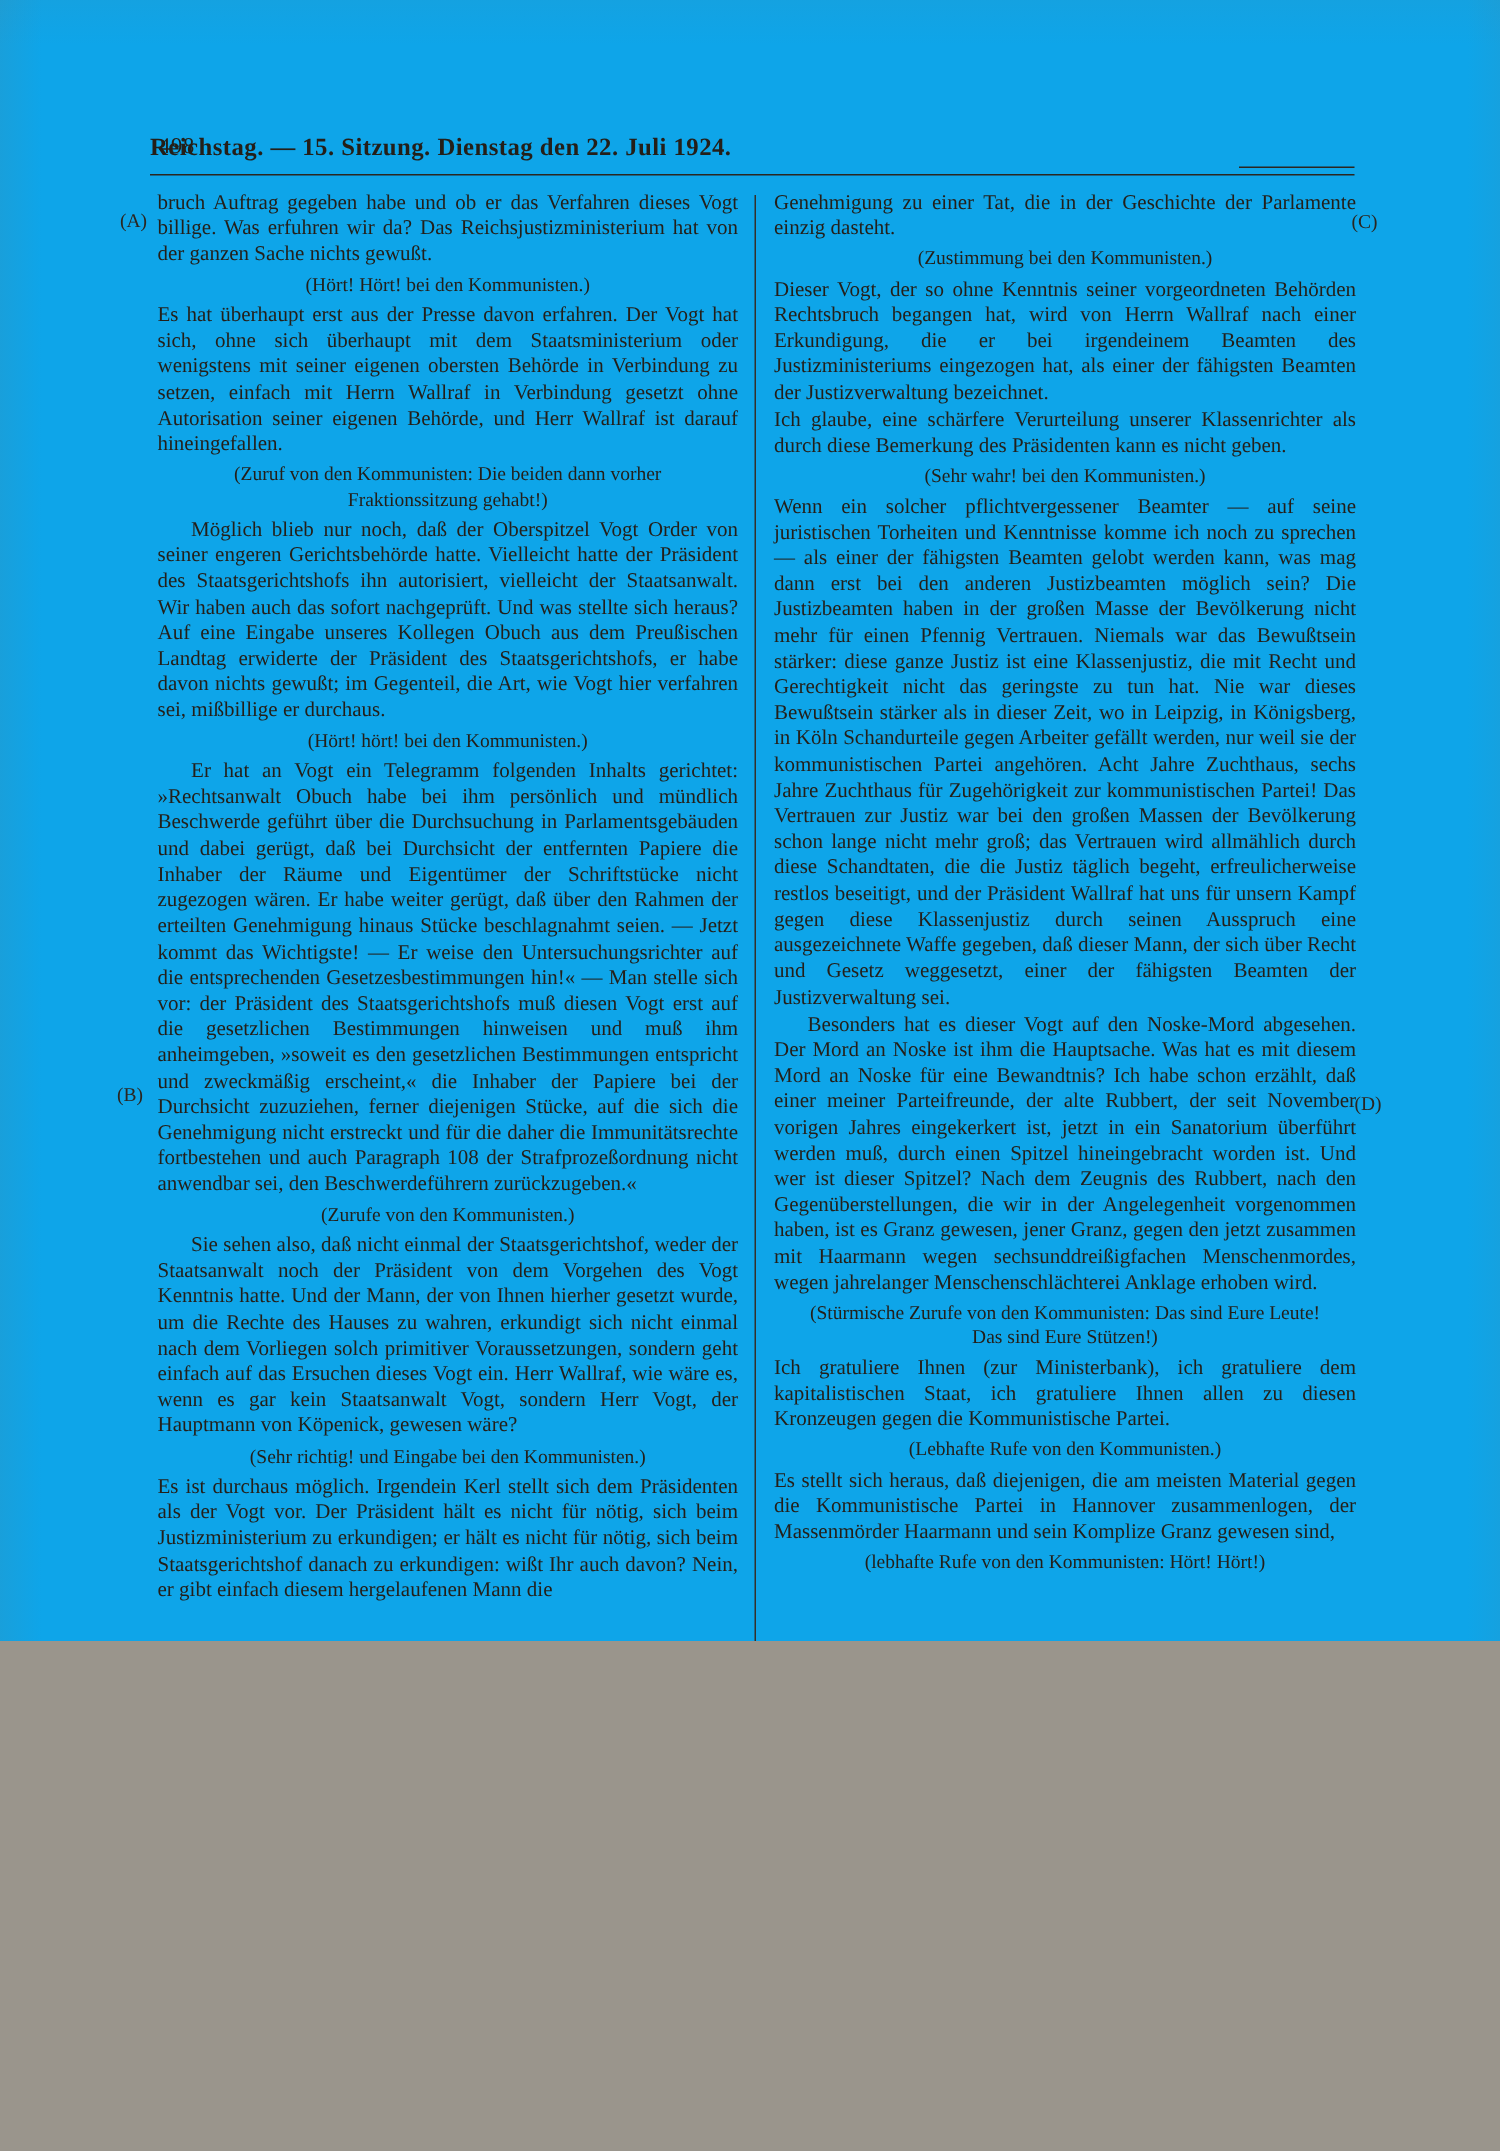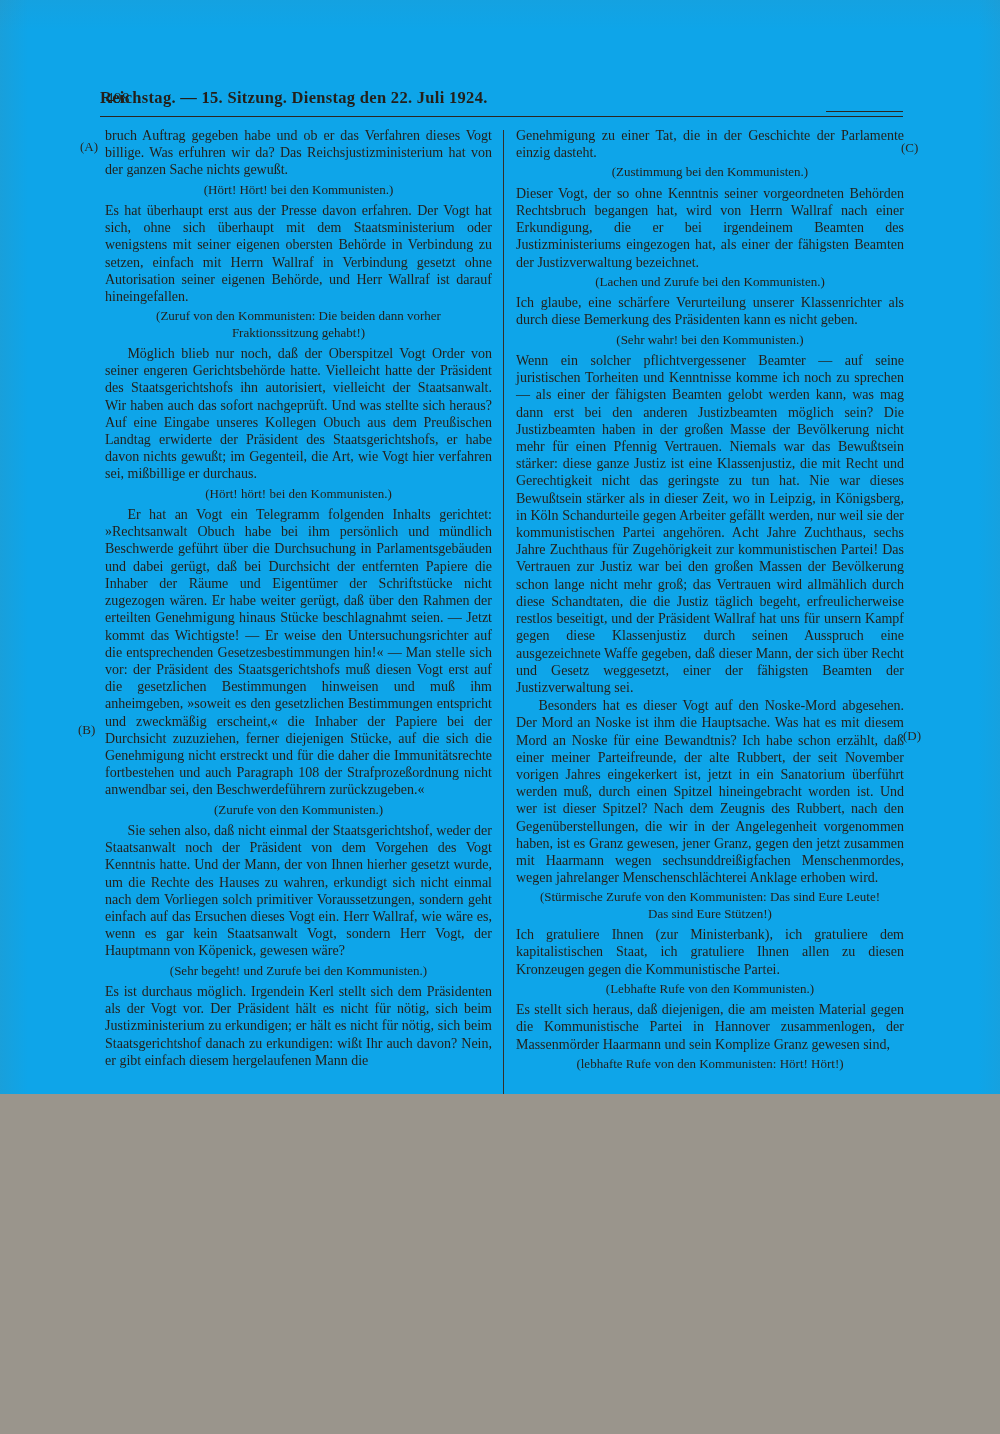--- a/index.html
+++ b/index.html
@@ -125,31 +125,30 @@
 
       <p class="para">bruch Auftrag gegeben habe und ob er das Verfahren dieses Vogt billige. Was erfuhren wir da? Das Reichsjustizministerium hat von der ganzen Sache nichts gewußt.</p>
       <p class="inter">(Hört! Hört! bei den Kommunisten.)</p>
       <p class="para">Es hat überhaupt erst aus der Presse davon erfahren. Der Vogt hat sich, ohne sich überhaupt mit dem Staatsministerium oder wenigstens mit seiner eigenen obersten Behörde in Verbindung zu setzen, einfach mit Herrn Wallraf in Verbindung gesetzt ohne Autorisation seiner eigenen Behörde, und Herr Wallraf ist darauf hineingefallen.</p>
       <p class="inter">(Zuruf von den Kommunisten: Die beiden dann vorher Fraktionssitzung gehabt!)</p>
       <p class="para ind">Möglich blieb nur noch, daß der Oberspitzel Vogt Order von seiner engeren Gerichtsbehörde hatte. Vielleicht hatte der Präsident des Staatsgerichtshofs ihn autorisiert, vielleicht der Staatsanwalt. Wir haben auch das sofort nachgeprüft. Und was stellte sich heraus? Auf eine Eingabe unseres Kollegen Obuch aus dem Preußischen Landtag erwiderte der Präsident des Staatsgerichtshofs, er habe davon nichts gewußt; im Gegenteil, die Art, wie Vogt hier verfahren sei, mißbillige er durchaus.</p>
       <p class="inter">(Hört! hört! bei den Kommunisten.)</p>
       <p class="para ind">Er hat an Vogt ein Telegramm folgenden Inhalts gerichtet: »Rechtsanwalt Obuch habe bei ihm persönlich und mündlich Beschwerde geführt über die Durchsuchung in Parlamentsgebäuden und dabei gerügt, daß bei Durchsicht der entfernten Papiere die Inhaber der Räume und Eigentümer der Schriftstücke nicht zugezogen wären. Er habe weiter gerügt, daß über den Rahmen der erteilten Genehmigung hinaus Stücke beschlagnahmt seien. — Jetzt kommt das Wichtigste! — Er weise den Untersuchungsrichter auf die entsprechenden Gesetzesbestimmungen hin!« — Man stelle sich vor: der Präsident des Staatsgerichtshofs muß diesen Vogt erst auf die gesetzlichen Bestimmungen hinweisen und muß ihm anheimgeben, »soweit es den gesetzlichen Bestimmungen entspricht und zweckmäßig erscheint,« die Inhaber der Papiere bei der Durchsicht zuzuziehen, ferner diejenigen Stücke, auf die sich die Genehmigung nicht erstreckt und für die daher die Immunitätsrechte fortbestehen und auch Paragraph 108 der Strafprozeßordnung nicht anwendbar sei, den Beschwerdeführern zurückzugeben.«</p>
       <p class="inter">(Zurufe von den Kommunisten.)</p>
       <p class="para ind">Sie sehen also, daß nicht einmal der Staatsgerichtshof, weder der Staatsanwalt noch der Präsident von dem Vorgehen des Vogt Kenntnis hatte. Und der Mann, der von Ihnen hierher gesetzt wurde, um die Rechte des Hauses zu wahren, erkundigt sich nicht einmal nach dem Vorliegen solch primitiver Voraussetzungen, sondern geht einfach auf das Ersuchen dieses Vogt ein. Herr Wallraf, wie wäre es, wenn es gar kein Staatsanwalt Vogt, sondern Herr Vogt, der Hauptmann von Köpenick, gewesen wäre?</p>
-      <p class="inter">(Sehr begeht! und Zurufe bei den Kommunisten.)</p>
+      <p class="inter">(Sehr richtig! und Eingabe bei den Kommunisten.)</p>
       <p class="para">Es ist durchaus möglich. Irgendein Kerl stellt sich dem Präsidenten als der Vogt vor. Der Präsident hält es nicht für nötig, sich beim Justizministerium zu erkundigen; er hält es nicht für nötig, sich beim Staatsgerichtshof danach zu erkundigen: wißt Ihr auch davon? Nein, er gibt einfach diesem hergelaufenen Mann die</p>
     </div>
 
     <div class="col-divider"></div>
 
     <div class="col col-right">
       <p class="para">Genehmigung zu einer Tat, die in der Geschichte der Parlamente einzig dasteht.</p>
       <p class="inter">(Zustimmung bei den Kommunisten.)</p>
       <p class="para">Dieser Vogt, der so ohne Kenntnis seiner vorgeordneten Behörden Rechtsbruch begangen hat, wird von Herrn Wallraf nach einer Erkundigung, die er bei irgendeinem Beamten des Justizministeriums eingezogen hat, als einer der fähigsten Beamten der Justizverwaltung bezeichnet.</p>
-      <p class="inter">(Lachen und Zurufe bei den Kommunisten.)</p>
       <p class="para">Ich glaube, eine schärfere Verurteilung unserer Klassenrichter als durch diese Bemerkung des Präsidenten kann es nicht geben.</p>
       <p class="inter">(Sehr wahr! bei den Kommunisten.)</p>
       <p class="para">Wenn ein solcher pflichtvergessener Beamter — auf seine juristischen Torheiten und Kenntnisse komme ich noch zu sprechen — als einer der fähigsten Beamten gelobt werden kann, was mag dann erst bei den anderen Justizbeamten möglich sein? Die Justizbeamten haben in der großen Masse der Bevölkerung nicht mehr für einen Pfennig Vertrauen. Niemals war das Bewußtsein stärker: diese ganze Justiz ist eine Klassenjustiz, die mit Recht und Gerechtigkeit nicht das geringste zu tun hat. Nie war dieses Bewußtsein stärker als in dieser Zeit, wo in Leipzig, in Königsberg, in Köln Schandurteile gegen Arbeiter gefällt werden, nur weil sie der kommunistischen Partei angehören. Acht Jahre Zuchthaus, sechs Jahre Zuchthaus für Zugehörigkeit zur kommunistischen Partei! Das Vertrauen zur Justiz war bei den großen Massen der Bevölkerung schon lange nicht mehr groß; das Vertrauen wird allmählich durch diese Schandtaten, die die Justiz täglich begeht, erfreulicherweise restlos beseitigt, und der Präsident Wallraf hat uns für unsern Kampf gegen diese Klassenjustiz durch seinen Ausspruch eine ausgezeichnete Waffe gegeben, daß dieser Mann, der sich über Recht und Gesetz weggesetzt, einer der fähigsten Beamten der Justizverwaltung sei.</p>
       <p class="para ind">Besonders hat es dieser Vogt auf den Noske-Mord abgesehen. Der Mord an Noske ist ihm die Hauptsache. Was hat es mit diesem Mord an Noske für eine Bewandtnis? Ich habe schon erzählt, daß einer meiner Parteifreunde, der alte Rubbert, der seit November vorigen Jahres eingekerkert ist, jetzt in ein Sanatorium überführt werden muß, durch einen Spitzel hineingebracht worden ist. Und wer ist dieser Spitzel? Nach dem Zeugnis des Rubbert, nach den Gegenüberstellungen, die wir in der Angelegenheit vorgenommen haben, ist es Granz gewesen, jener Granz, gegen den jetzt zusammen mit Haarmann wegen sechsunddreißigfachen Menschenmordes, wegen jahrelanger Menschenschlächterei Anklage erhoben wird.</p>
       <p class="inter">(Stürmische Zurufe von den Kommunisten: Das sind Eure Leute! Das sind Eure Stützen!)</p>
       <p class="para">Ich gratuliere Ihnen (zur Ministerbank), ich gratuliere dem kapitalistischen Staat, ich gratuliere Ihnen allen zu diesen Kronzeugen gegen die Kommunistische Partei.</p>
       <p class="inter">(Lebhafte Rufe von den Kommunisten.)</p>
       <p class="para">Es stellt sich heraus, daß diejenigen, die am meisten Material gegen die Kommunistische Partei in Hannover zusammenlogen, der Massenmörder Haarmann und sein Komplize Granz gewesen sind,</p>
       <p class="inter">(lebhafte Rufe von den Kommunisten: Hört! Hört!)</p>
     </div>

